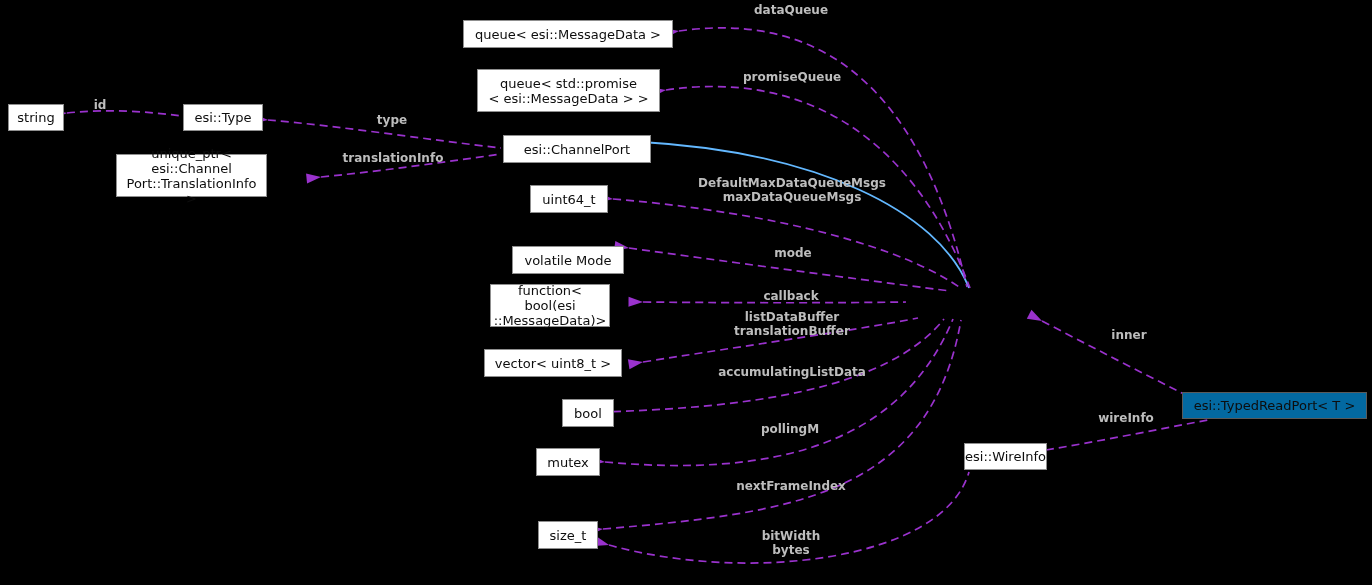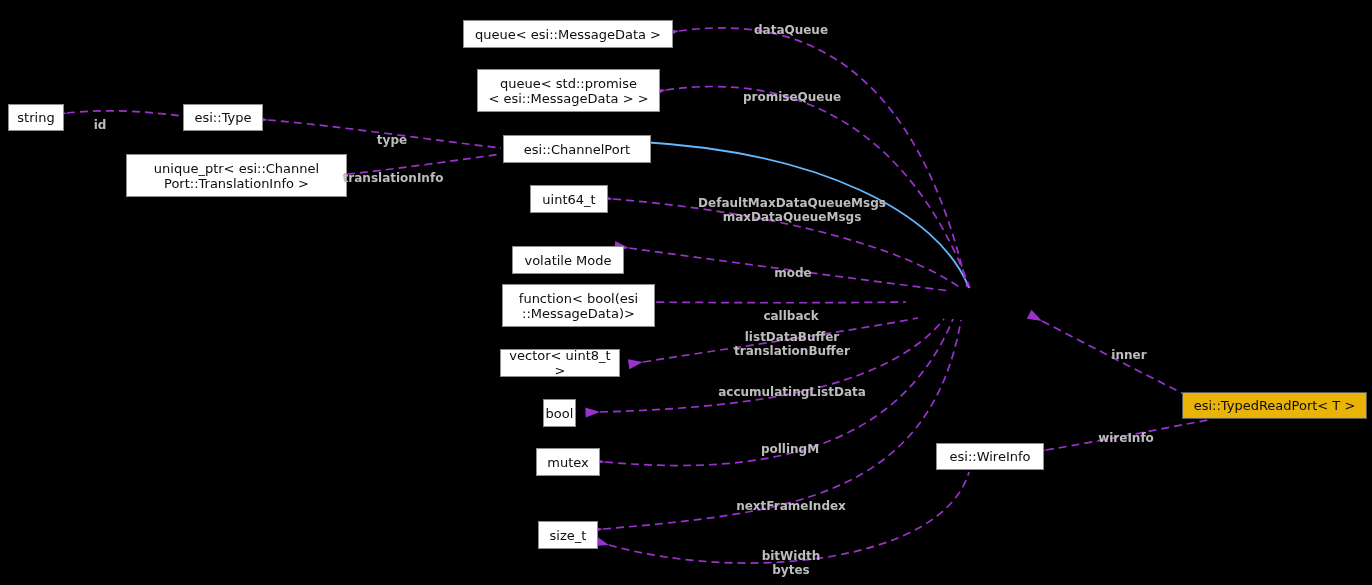--- a/index.html
+++ b/index.html
@@ -21,34 +21,33 @@
     line-height:15px;
     display:flex;
     align-items:center;
     justify-content:center;
     text-align:center;
     white-space:pre-line;
     padding:11px 6px;
     z-index:2;
   }
   .node.highlight{
-    background:#eab308;
+    background:#0369a1;
     border-color:#5a5a5a;
   }
   .edge-label{
     position:absolute;
     transform:translateX(-50%);
     color:#bdbdbd;
     font-size:12px;
     font-weight:bold;
     line-height:14px;
     text-align:center;
     white-space:pre-line;
     z-index:3;
-    margin-top:20px;
   }
 </style>
 </head>
 <body>
 
 <div class="stage">
 
   <svg class="edges" viewBox="0 0 1372 585" xmlns="http://www.w3.org/2000/svg">
     <defs>
       <marker id="arrowPurple" markerUnits="userSpaceOnUse" markerWidth="18" markerHeight="14" refX="1.5" refY="6" orient="auto-start-reverse">
@@ -84,40 +83,40 @@
 
   <div class="node" style="left:477px;top:69px;width:183px;height:43px">queue&lt; std::promise
 &lt; esi::MessageData &gt; &gt;</div>
 
   <div class="node" style="left:8px;top:104px;width:56px;height:27px">string</div>
 
   <div class="node" style="left:183px;top:104px;width:80px;height:27px">esi::Type</div>
 
   <div class="node" style="left:503px;top:135px;width:148px;height:28px">esi::ChannelPort</div>
 
-  <div class="node" style="left:126px;top:154px;width:221px;height:43px">unique_ptr&lt; esi::Channel
+  <div class="node" style="left:116px;top:154px;width:151px;height:43px">unique_ptr&lt; esi::Channel
 Port::TranslationInfo &gt;</div>
 
   <div class="node" style="left:530px;top:185px;width:78px;height:28px">uint64_t</div>
 
   <div class="node" style="left:512px;top:246px;width:112px;height:28px">volatile Mode</div>
 
-  <div class="node" style="left:502px;top:284px;width:153px;height:43px">function&lt; bool(esi
+  <div class="node" style="left:490px;top:284px;width:120px;height:43px">function&lt; bool(esi
 ::MessageData)&gt;</div>
 
-  <div class="node" style="left:500px;top:349px;width:120px;height:28px">vector&lt; uint8_t &gt;</div>
+  <div class="node" style="left:484px;top:349px;width:138px;height:28px">vector&lt; uint8_t &gt;</div>
 
-  <div class="node" style="left:543px;top:399px;width:33px;height:28px">bool</div>
+  <div class="node" style="left:562px;top:399px;width:52px;height:28px">bool</div>
 
   <div class="node" style="left:536px;top:448px;width:64px;height:28px">mutex</div>
 
   <div class="node" style="left:538px;top:521px;width:60px;height:28px">size_t</div>
 
 
-  <div class="node" style="left:936px;top:443px;width:108px;height:27px">esi::WireInfo</div>
+  <div class="node" style="left:964px;top:443px;width:83px;height:27px">esi::WireInfo</div>
 
   <div class="node highlight" style="left:1182px;top:392px;width:185px;height:27px">esi::TypedReadPort&lt; T &gt;</div>
 
   <div class="edge-label" style="left:791px;top:3px">dataQueue</div>
 
   <div class="edge-label" style="left:792px;top:70px">promiseQueue</div>
 
   <div class="edge-label" style="left:792px;top:176px">DefaultMaxDataQueueMsgs
 maxDataQueueMsgs</div>
 

